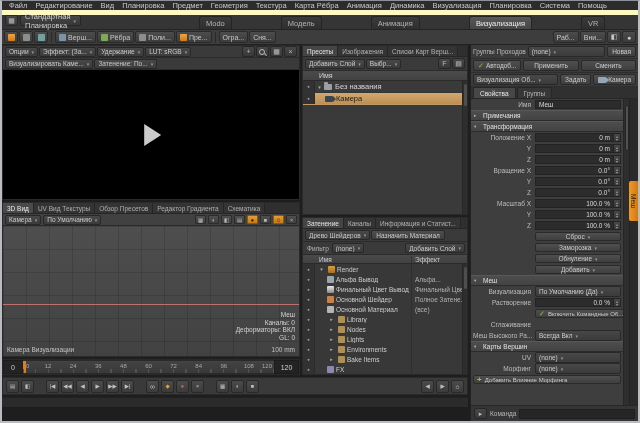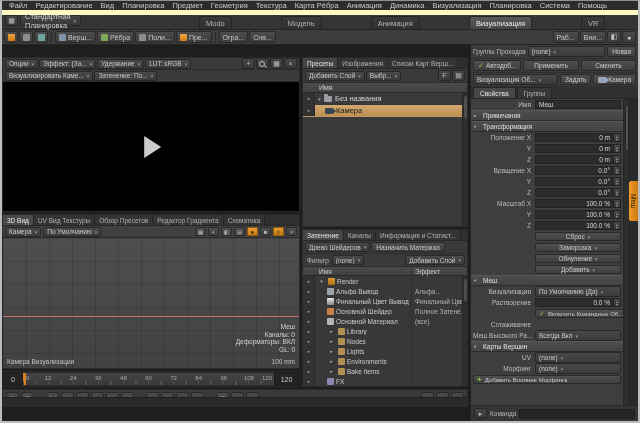--- a/index.html
+++ b/index.html
@@ -31,21 +31,21 @@
 .sep{width:1px;height:11px;background:#2a2a2a;margin:0 2px;flex:0 0 1px;}
 .ticon{width:7px;height:7px;border-radius:1px;flex:0 0 7px;}
 .c-orange{background:linear-gradient(#f3a43e,#d57a10);}
 .c-blue{background:#7d93a8;}
 .c-green{background:#7fa85a;}
 .c-gray{background:#8d8d8d;}
 .c-teal{background:#6fa3a0;}
 .pflex{flex:1;}
 
 .main{flex:1;position:relative;background:#1e1e1e;}
-.panel{position:absolute;background:#383838;border:1px solid #2a2a2a;margin-top:12px;}
+.panel{position:absolute;background:#383838;border:1px solid #2a2a2a;}
 
 #preview{left:0;top:0;width:298px;height:155px;display:flex;flex-direction:column;}
 .ptb{flex:0 0 12px;display:flex;align-items:center;gap:1px;padding:0 2px;background:#3a3a3a;border-bottom:1px solid #2b2b2b;}
 .pdd{height:10px;display:flex;align-items:center;background:linear-gradient(#484848,#3b3b3b);border:1px solid #282828;border-radius:2px;padding:0 3px;font-size:6.5px;color:#cacaca;white-space:nowrap;overflow:hidden;}
 .preview-canvas{flex:1;background:#000;position:relative;}
 .play-tri{position:absolute;left:50%;top:50%;transform:translate(-40%,-50%);width:0;height:0;border-top:11px solid transparent;border-bottom:11px solid transparent;border-left:17px solid rgba(225,225,225,.9);}
 
 #viewport{left:0;top:157px;width:298px;height:155px;display:flex;flex-direction:column;}
 .vtabs{flex:0 0 11px;display:flex;background:#2f2f2f;border-bottom:1px solid #262626;align-items:stretch;}
 .vtab{font-size:6.5px;color:#aeaeae;padding:1px 4px;border-right:1px solid #262626;background:#343434;display:flex;align-items:center;white-space:nowrap;}

